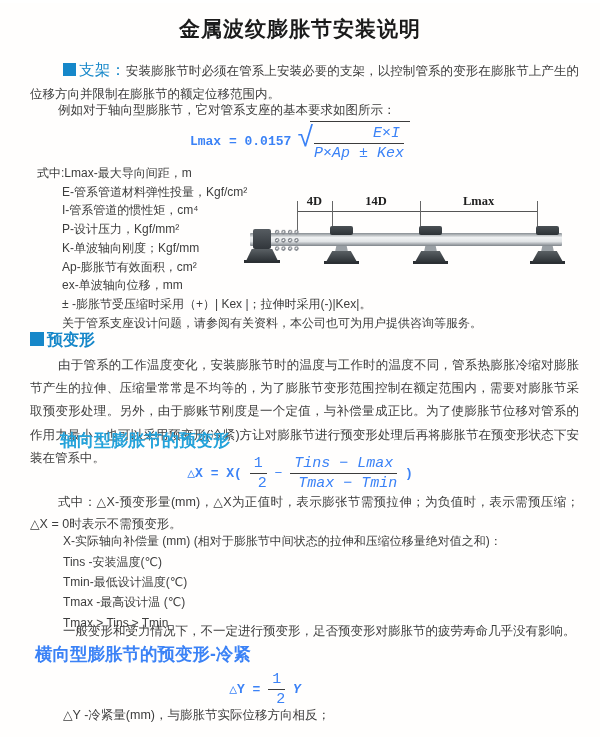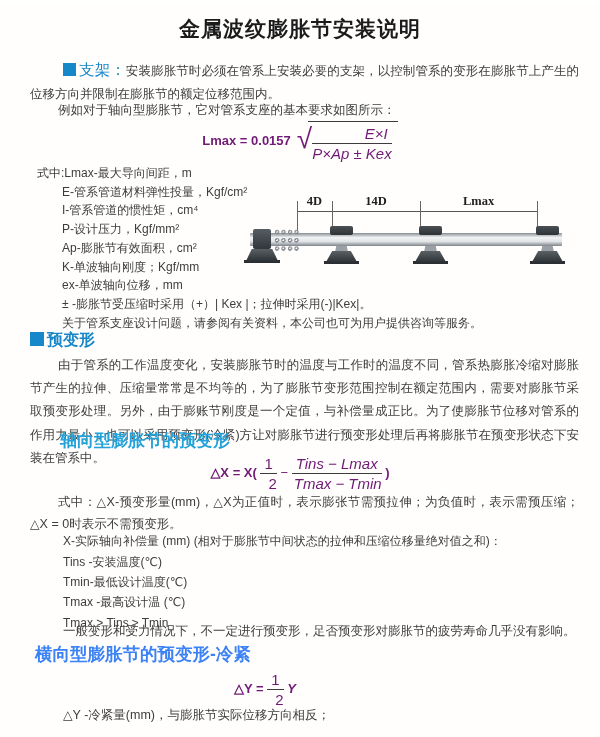--- a/index.html
+++ b/index.html
@@ -20,22 +20,22 @@
   .sec-label { color:#1687c9; font-weight:normal; font-size:15.5px; }
   .sq {
     display:inline-block; width:13px; height:13px; background:#1687c9;
     margin-right:3px; vertical-align:-1px;
   }
   #example-line { position:absolute; top:99px; left:58px; font-size:12.5px; }
 
   
   .formula {
     position:absolute; width:100%; text-align:center;
-    font-family:Liberation Sans, sans-serif;
-    font-size:13px; color:#701a75;
+    font-family:Liberation Mono, monospace;
+    font-size:13px; color:#3b82f6;
   }
   .f-b { font-weight:bold; }
   .frac { display:inline-block; vertical-align:middle; text-align:right; font-size:15px; }
   .frac .n { display:block; border-bottom:1px solid #3c3c3c; padding:0 4px 1px; }
   .frac .d { display:block; padding-top:1px; }
   .ital { font-style:italic; }
   .sqrt { display:inline-flex; align-items:flex-start; vertical-align:middle; margin-left:6px; }
   .radsym { font-size:28px; line-height:30px; font-weight:400; transform:translateY(3px); }
   .radbody { display:inline-block; border-top:1.5px solid #3c3c3c; padding:3px 6px 0 4px; margin-left:-4px; }
 
@@ -106,22 +106,22 @@
         <span class="radsym">√</span>
         <span class="radbody"><span class="frac ital"><span class="n">E×I</span><span class="d">P×Ap ± Kex</span></span></span>
       </span>
   </div>
 
   <div id="where-list">
     <div class="wi">式中:Lmax-最大导向间距，m</div>
     <div class="wi ind">E-管系管道材料弹性投量，Kgf/cm²</div>
     <div class="wi ind">I-管系管道的惯性矩，cm⁴</div>
     <div class="wi ind">P-设计压力，Kgf/mm²</div>
+    <div class="wi ind">K-单波轴向刚度；Kgf/mm</div>
     <div class="wi ind">Ap-膨胀节有效面积，cm²</div>
-    <div class="wi ind">K-单波轴向刚度；Kgf/mm</div>
     <div class="wi ind">ex-单波轴向位移，mm</div>
     <div class="wi ind">± -膨胀节受压缩时采用（+）| Kex |；拉伸时采用(-)|Kex|。</div>
     <div class="wi ind">关于管系支座设计问题，请参阅有关资料，本公司也可为用户提供咨询等服务。</div>
   </div>
 
   <div id="diagram">
     <div class="dimline"></div>
     <div class="tick" style="left:49px"></div>
     <div class="tick" style="left:84px"></div>
     <div class="tick" style="left:172px"></div>

